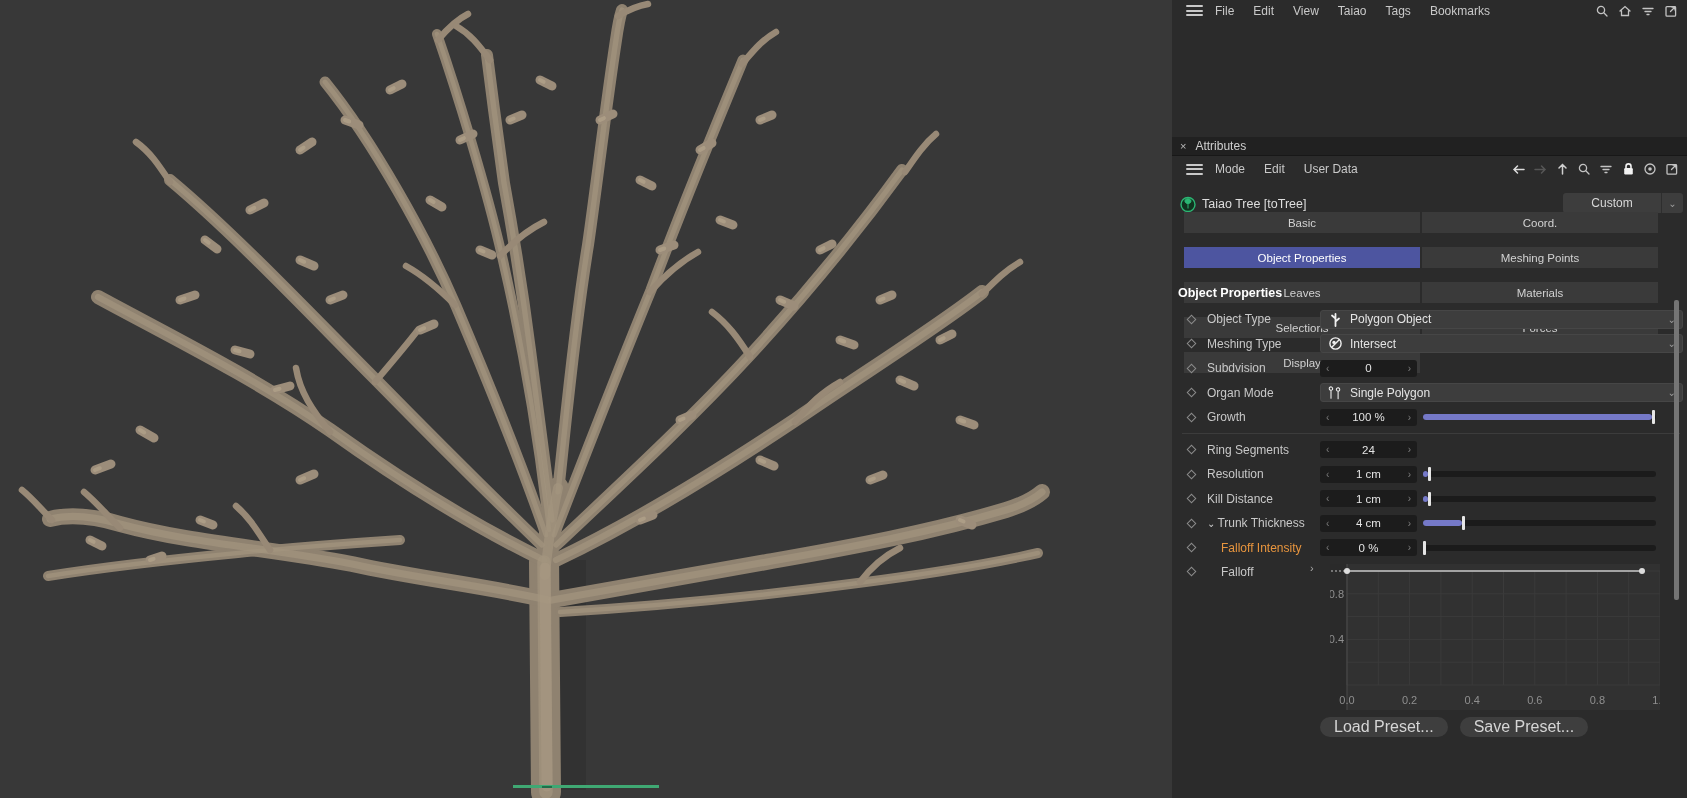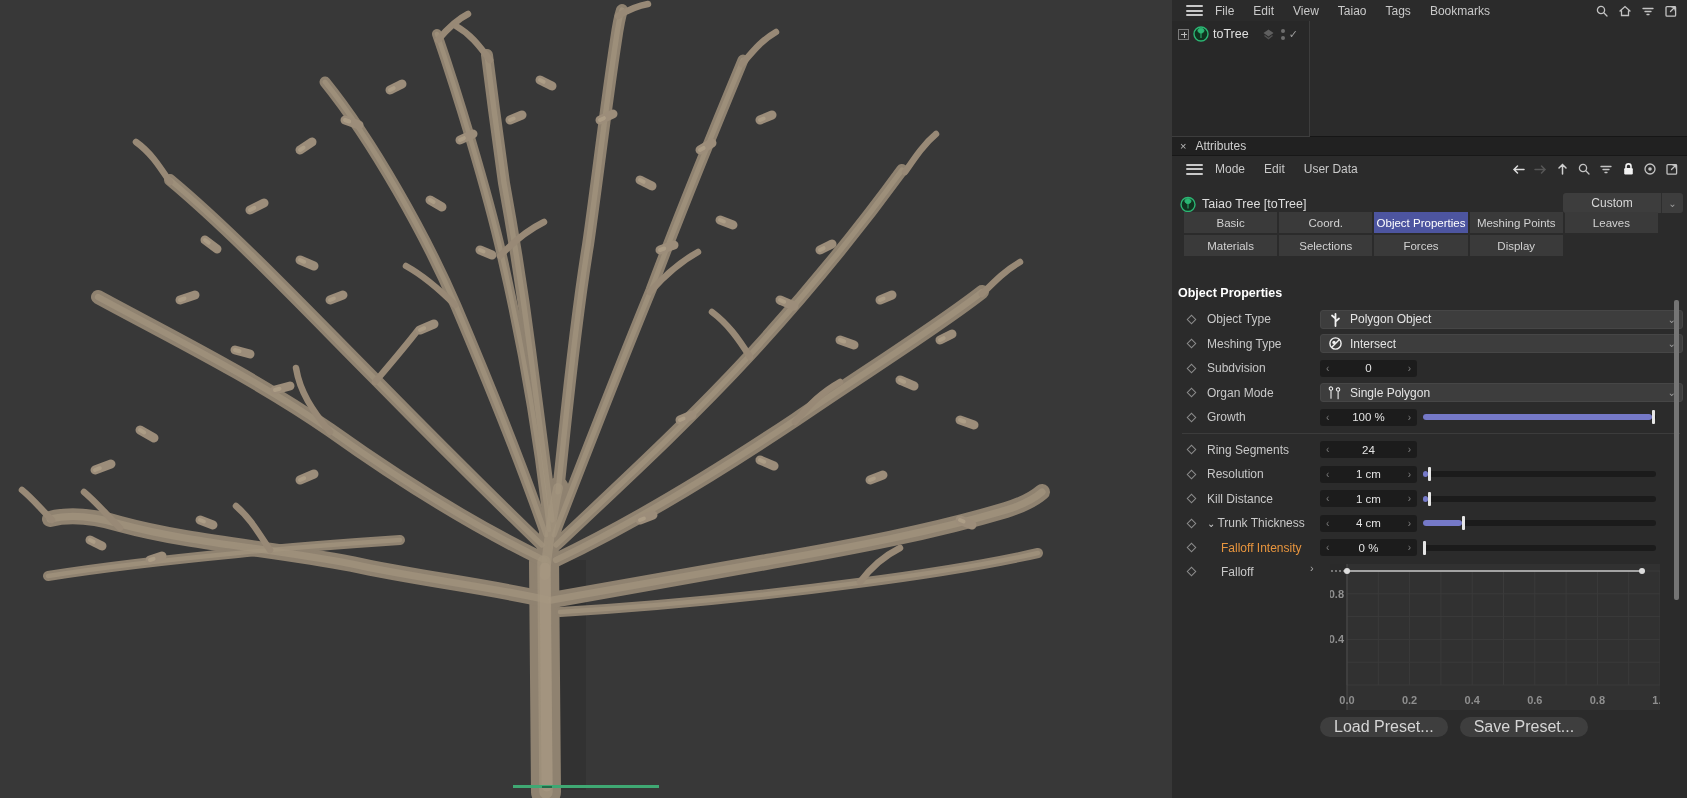--- a/index.html
+++ b/index.html
@@ -40,21 +40,21 @@
   .attr-menubar { position:absolute; left:0; top:156px; width:515px; height:26px; display:flex; align-items:center; }
   .attr-menubar .mitem { margin-right:19px; color:#c9c9c9; }
   .attr-icons { margin-left:auto; display:flex; align-items:center; gap:6px; padding-right:7px; }
 
   .obj-row { position:absolute; left:0; top:192px; width:515px; height:24px; display:flex; align-items:center; }
   .obj-title { margin-left:6px; color:#dedede; font-size:12.5px; }
   .preset-dd { position:absolute; right:4px; top:1px; width:120px; height:20px; background:#3d3d3d; border-radius:3px; display:flex; align-items:center; }
   .preset-dd .pd-label { flex:1; text-align:center; color:#d8d8d8; }
   .preset-dd .pd-chev { width:22px; height:100%; border-left:1px solid #2e2e2e; display:flex; align-items:center; justify-content:center; color:#9c9c9c; font-size:10px; }
 
-  .tabs { position:absolute; left:12px; top:212px; width:474px; display:grid; grid-template-columns:repeat(5,1fr); gap:2px 2px; }
+  .tabs { position:absolute; left:12px; top:212px; width:474px; display:grid; grid-template-columns:repeat(2,1fr); gap:14px 2px; }
   .tab { height:21px; background:#3a3a3a; color:#d2d2d2; display:flex; align-items:center; justify-content:center; font-size:11.5px; cursor:default; }
   .tab.selected { background:#4d55a0; color:#fff; }
   .tab.empty { background:transparent; }
 
   .attr-body { position:absolute; left:0; top:286px; width:515px; }
   .section-title { margin-left:6px; color:#fff; font-weight:bold; font-size:12.5px; height:17px; }
   .rows { margin-top:4px; }
   .prow { position:relative; height:24.5px; display:flex; align-items:center; }
   .diamond { position:absolute; left:16px; width:7px; height:7px; border:1px solid #8b8b8b; transform:rotate(45deg); background:transparent; }
   .plabel { position:absolute; left:35px; width:110px; color:#c8c8c8; font-size:12px; white-space:nowrap; }
@@ -68,21 +68,21 @@
   .spin .arr { color:#7d7d7d; font-size:10px; }
   .spin .val { color:#e3e3e3; font-size:11.5px; }
   .slider { position:relative; margin-left:6px; width:233px; height:14px; }
   .slider .track { position:absolute; left:0; top:4px; width:233px; height:6px; background:#1b1b1b; border-radius:3px; }
   .slider .fill { position:absolute; left:0; top:4px; height:6px; background:#7579c8; border-radius:3px; }
   .slider .handle { position:absolute; top:0; width:3px; height:14px; background:#e6e6e6; border-radius:1px; }
   .sep { height:1px; background:#3c3c3c; margin:3px 0 4px 10px; width:498px; }
 
   .falloff-row { position:relative; height:150px; }
   .fal-exp { position:absolute; left:138px; top:2px; color:#a8a8a8; font-size:11px; }
-  .graph { position:absolute; left:158px; top:4px; width:330px; height:146px; background:#701a75;font-weight:bold; }
+  .graph { position:absolute; left:158px; top:4px; width:330px; height:146px; background:#701a75; }
   .graph svg { display:block; }
 
   .preset-btns { margin-top:7px; margin-left:148px; display:flex; gap:12px; }
   .pillbtn { height:20px; padding:0 14px; border-radius:10px; background:#3e3e3e; color:#d5d5d5; font-size:16px; display:flex; align-items:center; border:none; }
 
   .vscroll { position:absolute; left:502px; top:300px; width:5px; height:300px; background:#757575; border-radius:2px; }
 </style>
 </head>
 <body>
 
@@ -258,46 +258,20 @@
           </span>
           <span class="icn">
             <svg width="14" height="14" viewBox="0 0 14 14">
               <rect x="2" y="2.6" width="9.6" height="9.6" rx="1" stroke="#c3c3c3" stroke-width="1.3" fill="none" stroke-linecap="round"></rect>
               <path d="M6.5 7.5 L11 3 M8 3 H11 V6" stroke="#c3c3c3" stroke-width="1.3" fill="none" stroke-linecap="round"></path>
             </svg>
           </span>
         </span>
     </div>
 
-    <div class="om">
-      <div class="om-left"></div>
-      <div class="om-row">
-        <span class="plusbox"></span>
-        <span class="icn">
-          <svg width="16" height="16" viewBox="0 0 16 16">
-            <circle cx="8" cy="8" r="7" fill="#10331f" stroke="#2bb673" stroke-width="1.4"></circle>
-            <path d="M8 12 L8 7 M8 7 C5 7 4.4 4.4 5.4 3.2 C6.6 1.8 9.6 1.8 10.6 3.4 C11.6 5 10.5 7 8 7 Z" fill="#2bb673" stroke="#2bb673" stroke-width="1"></path>
-          </svg>
-        </span>
-        <span class="om-label">toTree</span>
-        <span class="om-sideicons">
-          <span class="icn">
-            <svg width="13" height="13" viewBox="0 0 13 13">
-                <path d="M6.5 1.5 L11.5 5 L6.5 8.5 L1.5 5 Z" fill="#5f5f5f"></path>
-                <path d="M2.5 7.5 L6.5 10.5 L10.5 7.5" stroke="#515151" stroke-width="1.4" fill="none"></path>
-              </svg>
-          </span>
-          <span class="dotcol">
-              <i></i>
-              <i></i>
-            </span>
-          <span style="color:#9d9d9d;font-size:11px;">✓</span>
-        </span>
-      </div>
-    </div>
 
     <div class="attr-title">
       <span class="attr-close">×</span>
       <span>Attributes</span>
     </div>
 
     <div class="attr-menubar">
       <span class="hamb">
           <div></div>
           <div></div>

